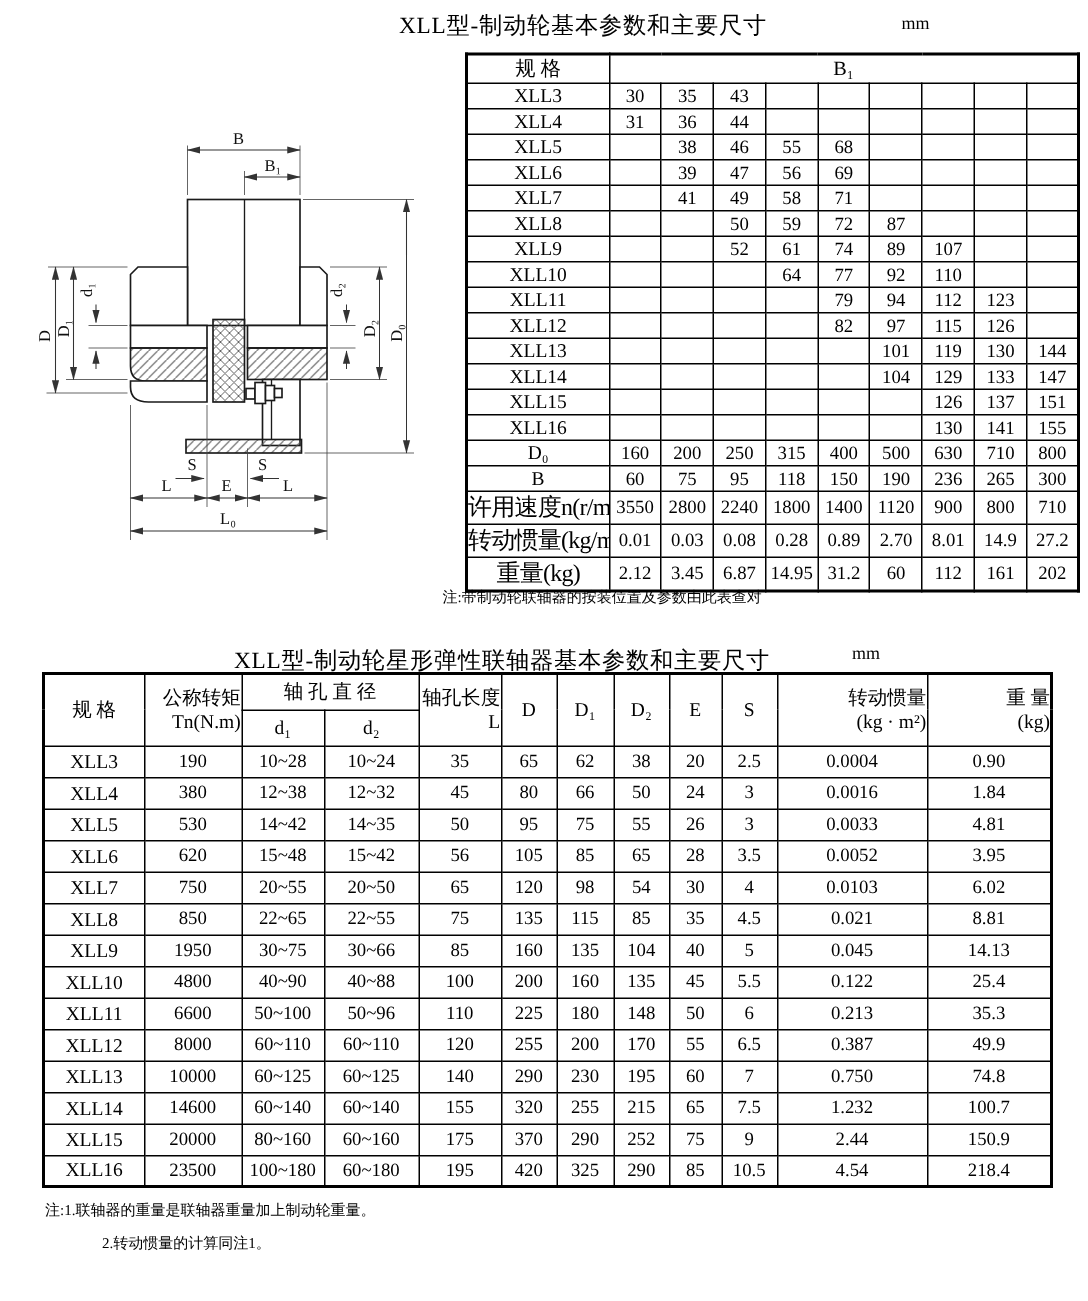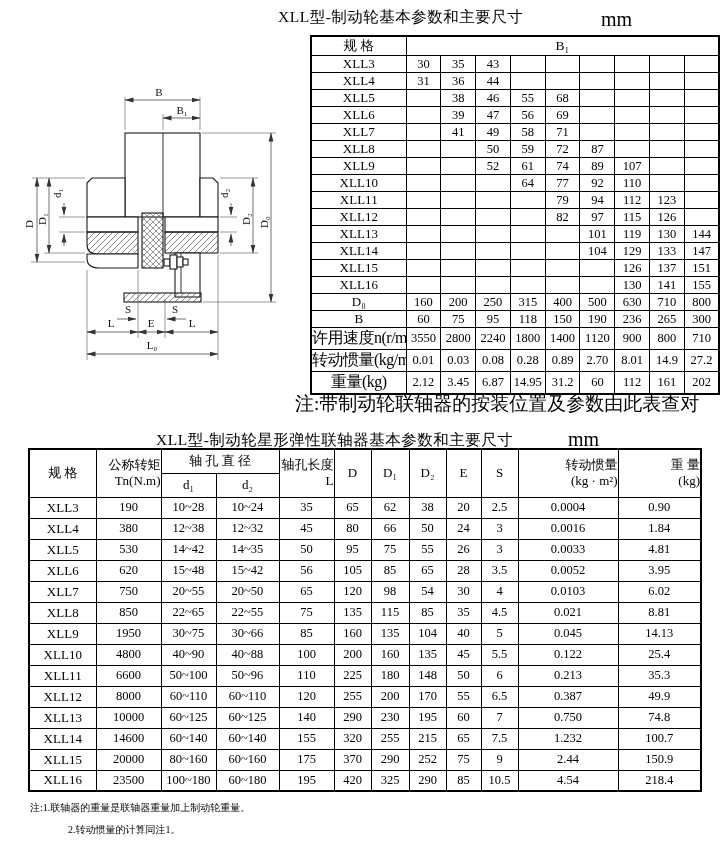--- a/index.html
+++ b/index.html
@@ -3,37 +3,37 @@
 <meta charset="utf-8">
 <style>
   * { margin:0; padding:0; box-sizing:border-box; }
   html,body { background:#fff; }
   body {
     position:relative; width:725px; height:867px;
     font-family:"Liberation Serif","DejaVu Serif",serif;
     color:#000; overflow:hidden;
   }
   .title { position:absolute; font-size:15.5px; letter-spacing:0.5px; }
-  .unit  { position:absolute; font-size:20px; }
-  .t1-title { left:278px; top:7px;text-align:center; }
+  .unit  { position:absolute; font-size:12px; }
+  .t1-title { left:266px; top:7px;text-align:center; }
   .t1-unit  { left:601px; top:8px; }
   .t2-title { left:156px; top:430px; }
   .t2-unit  { left:568px; top:428px; }
 
   table { border-collapse:collapse; table-layout:fixed; background:#fff; }
   td { border:1px solid #000; text-align:center; vertical-align:middle;
        padding:0; white-space:nowrap; overflow:hidden; }
 
   
   .t1 { position:absolute; left:310px; top:35px; width:408px; border:2px solid #000; }
   .t1 td { height:15.7px; font-size:12.5px; }
   .t1 thead td { font-size:13.5px; }
   .t1 tbody td.lab { font-size:13px; }
   .t1 tbody tr:nth-last-child(-n+3) td.lab { font-size:16px; letter-spacing:-0.5px; }
-  .note1 { position:absolute; left:295px; top:391px; font-size:19px; }
+  .note1 { position:absolute; left:295px; top:391px; font-size:10px; }
 
   
   .t2 { position:absolute; left:28px; top:448px; width:672px; border:2px solid #000; }
   .t2 thead td { height:24px; font-size:13px; }
   .t2 tbody td { height:21px; font-size:12.5px; }
   .t2 tbody td.lab { font-size:13px; }
   .hdr2 div { line-height:16px;text-align:right; }
 
   .footnotes { position:absolute; left:30px; top:797px; font-size:10px; }
   .footnotes div { line-height:22.4px; }

